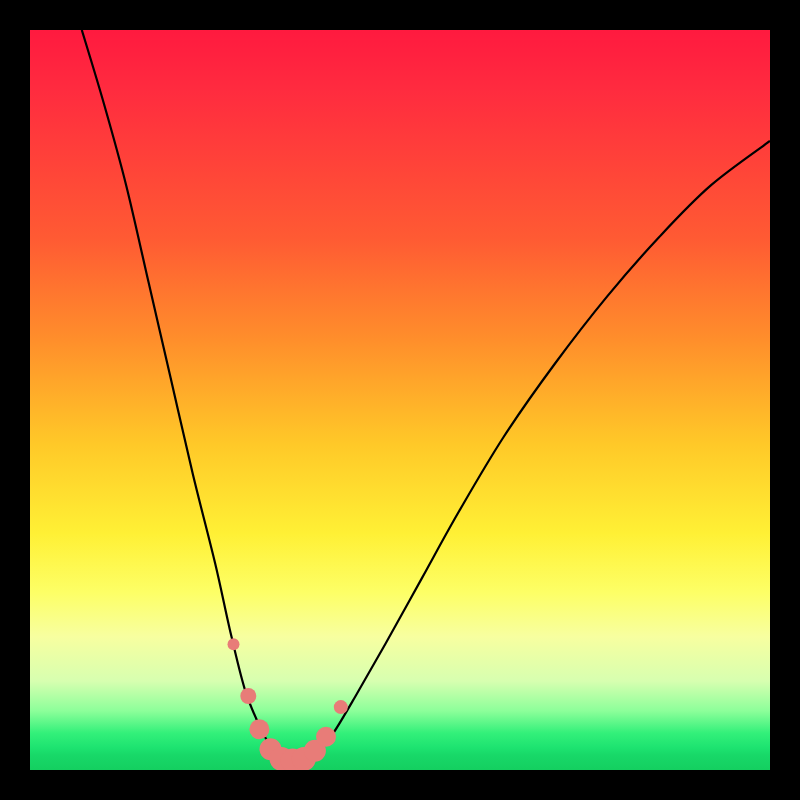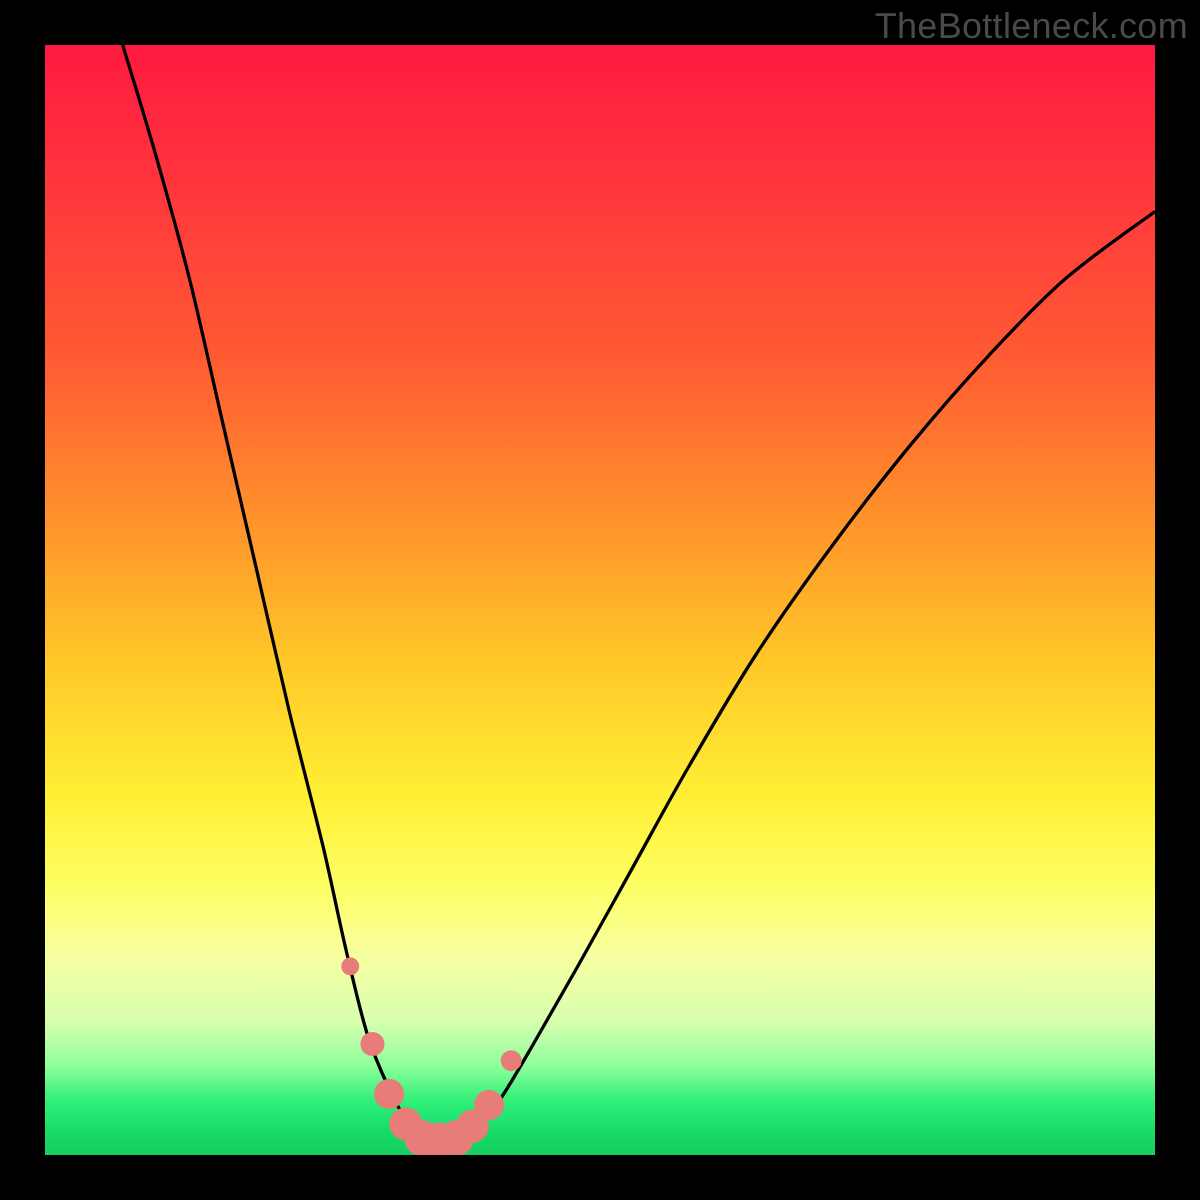--- a/index.html
+++ b/index.html
@@ -60,21 +60,20 @@
     top: 0;
     width: 740px;
     height: 740px;
     pointer-events: none;
   }
 </style>
 </head>
 <body>
 
 <div class="frame">
-  <div class="watermark">TheBottleneck.com</div>
   <div class="plot">
     <svg class="curve" viewBox="0 0 740 740">
       <g id="curve-group">
           <path d="M 51.8 0.0 C 55.5 12.3, 66.6 48.1, 74.0 74.0 C 81.4 99.9, 88.8 125.8, 96.2 155.4 C 103.6 185.0, 111.0 219.5, 118.4 251.6 C 125.8 283.7, 133.2 315.7, 140.6 347.8 C 148.0 379.9, 155.4 413.2, 162.8 444.0 C 170.2 474.8, 178.8 506.9, 185.0 532.8 C 191.2 558.7, 194.9 578.4, 199.8 599.4 C 204.7 620.4, 209.7 642.6, 214.6 658.6 C 219.5 674.6, 224.5 685.1, 229.4 695.6 C 234.3 706.1, 239.3 715.7, 244.2 721.5 C 249.1 727.3, 254.1 728.9, 259.0 730.4 C 263.9 731.9, 268.9 731.9, 273.8 730.4 C 278.7 728.9, 283.7 726.1, 288.6 721.5 C 293.5 716.9, 297.2 712.3, 303.4 703.0 C 309.6 693.8, 317.0 680.8, 325.6 666.0 C 334.2 651.2, 344.1 633.9, 355.2 614.2 C 366.3 594.5, 379.9 569.8, 392.2 547.6 C 404.5 525.4, 415.6 504.4, 429.2 481.0 C 442.8 457.6, 457.6 431.7, 473.6 407.0 C 489.6 382.3, 508.1 356.4, 525.4 333.0 C 542.7 309.6, 559.9 287.4, 577.2 266.4 C 594.5 245.4, 611.7 225.7, 629.0 207.2 C 646.3 188.7, 662.3 171.4, 680.8 155.4 C 699.3 139.4, 730.1 118.4, 740.0 111.0" fill="none" stroke="#000000" stroke-width="2.2"></path>
         </g>
       <g id="marker-group">
           <circle cx="203.5" cy="614.2" r="6" fill="#e87c78" stroke="#cf6560" stroke-width="0"></circle>
           <circle cx="218.3" cy="666.0" r="8" fill="#e87c78" stroke="#cf6560" stroke-width="0"></circle>
           <circle cx="229.4" cy="699.3" r="10" fill="#e87c78" stroke="#cf6560" stroke-width="0"></circle>
           <circle cx="240.5" cy="719.3" r="11" fill="#e87c78" stroke="#cf6560" stroke-width="0"></circle>

